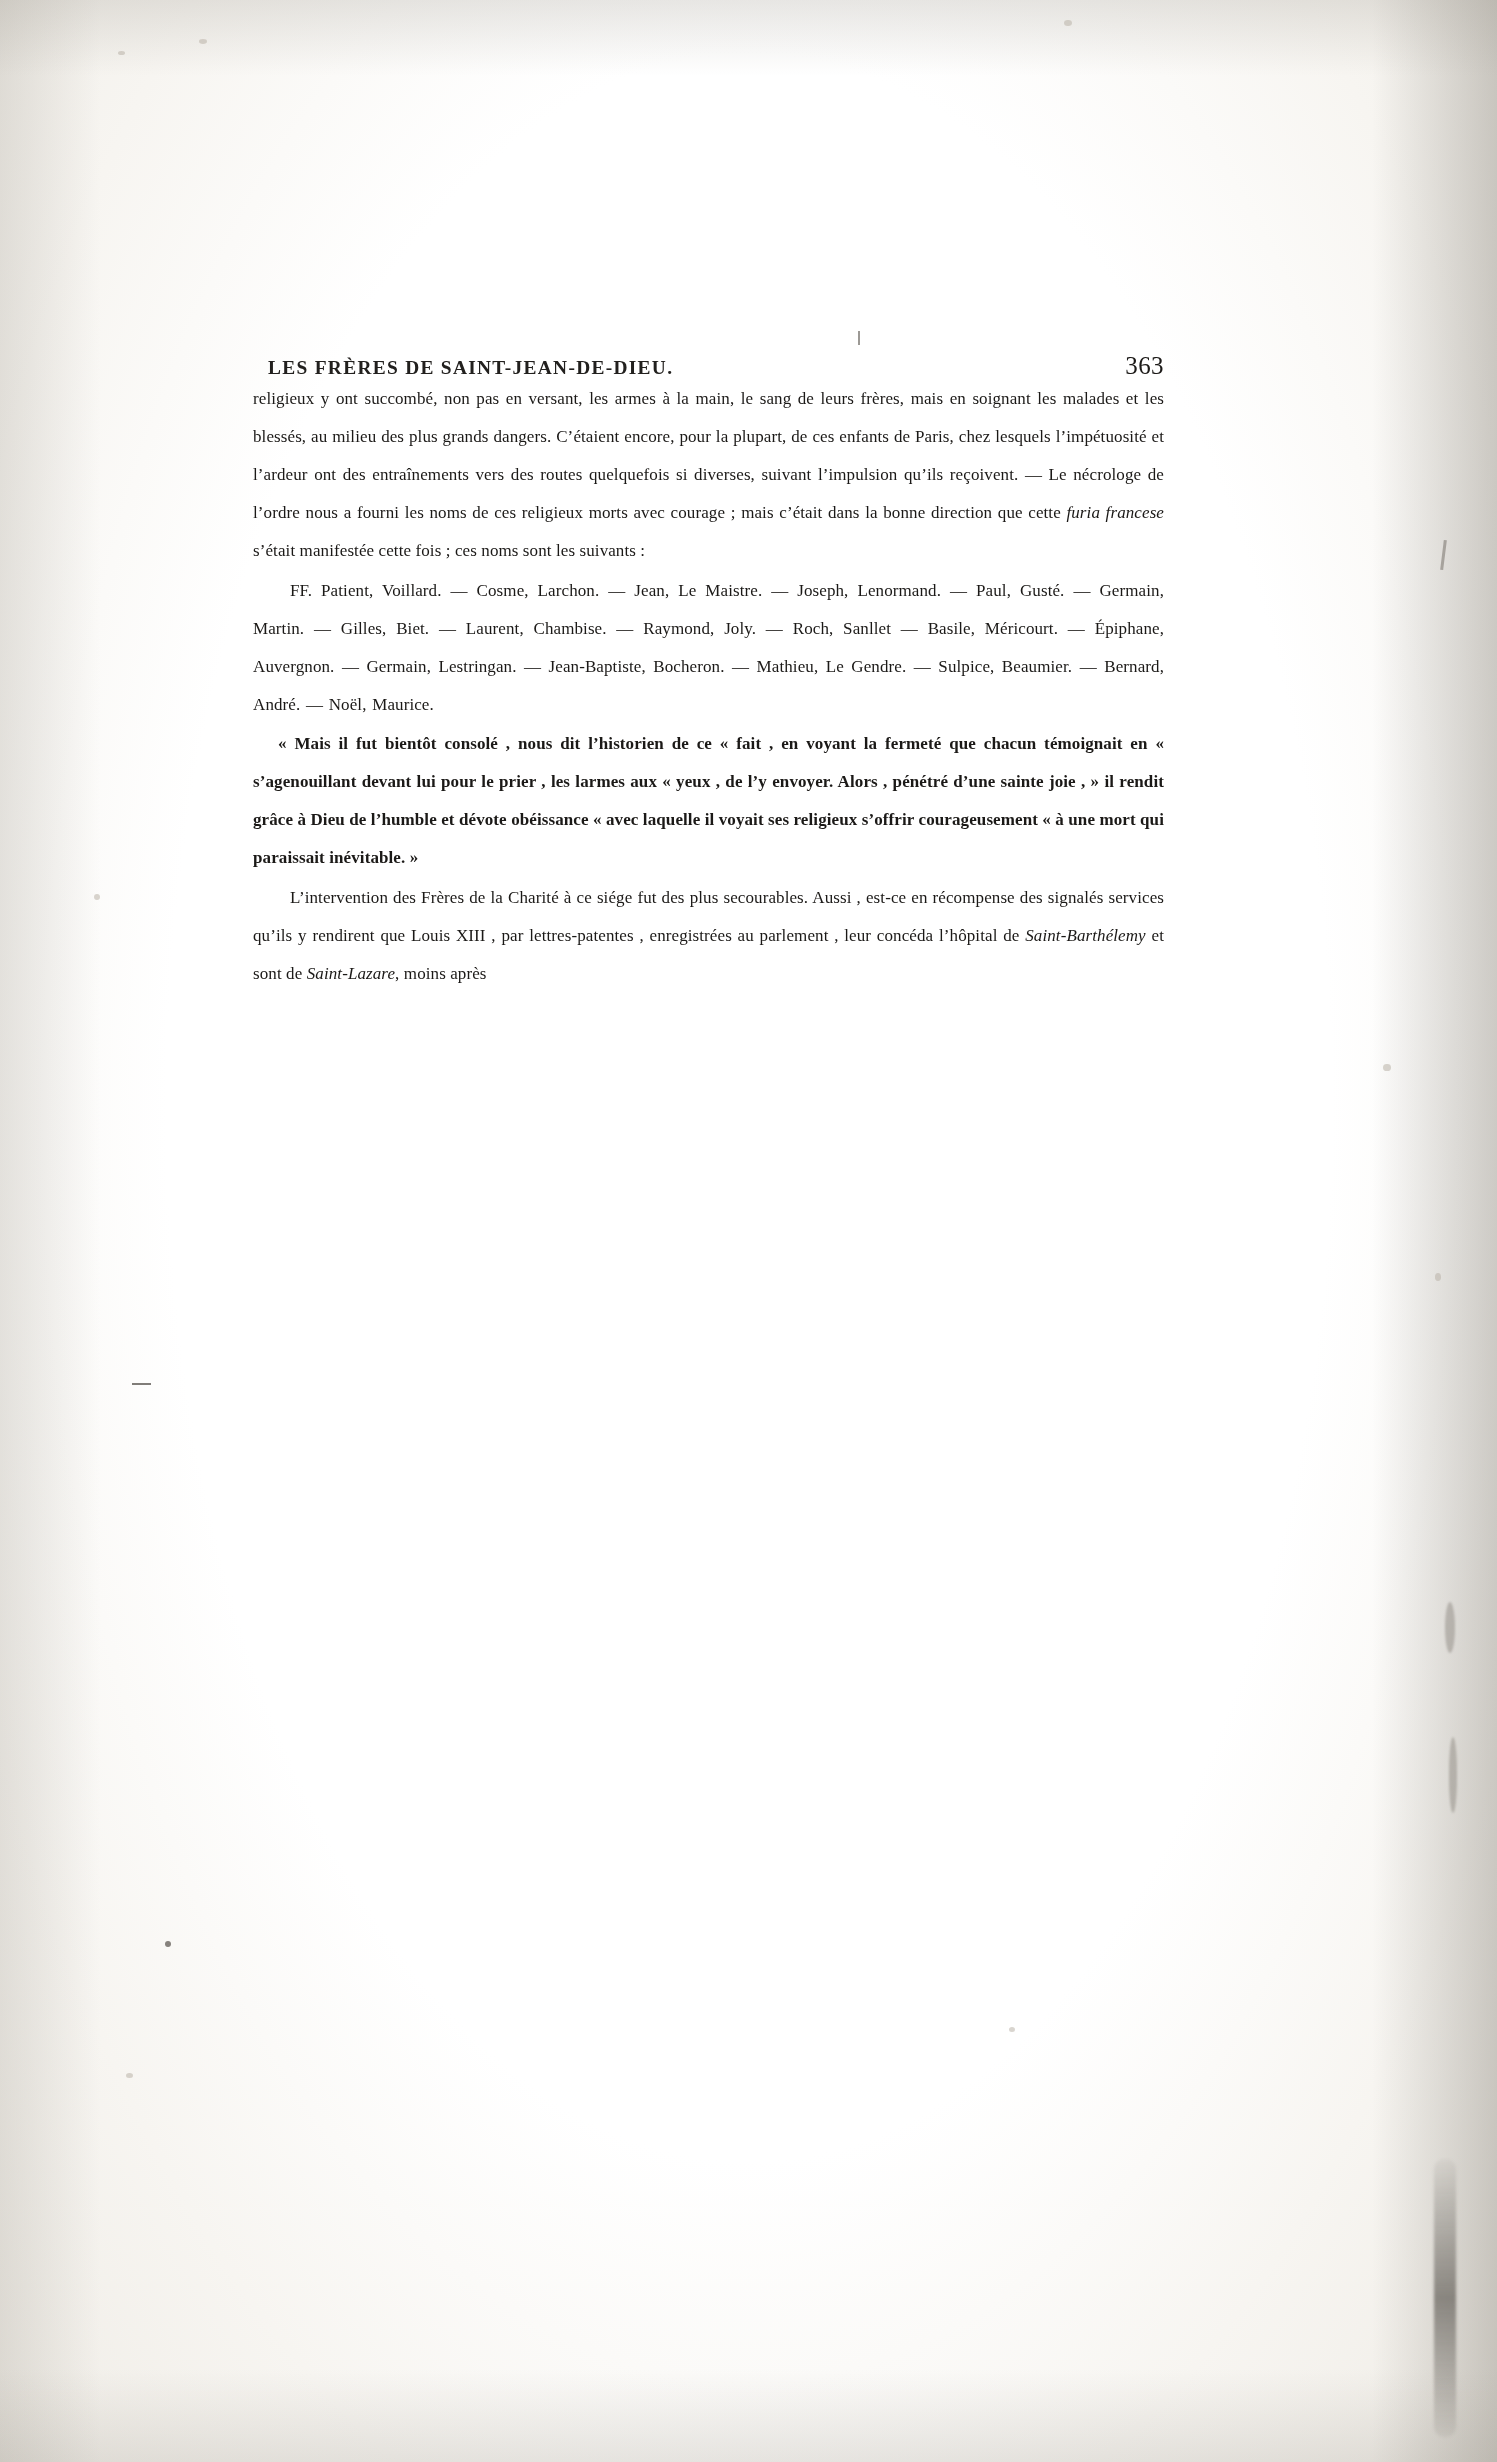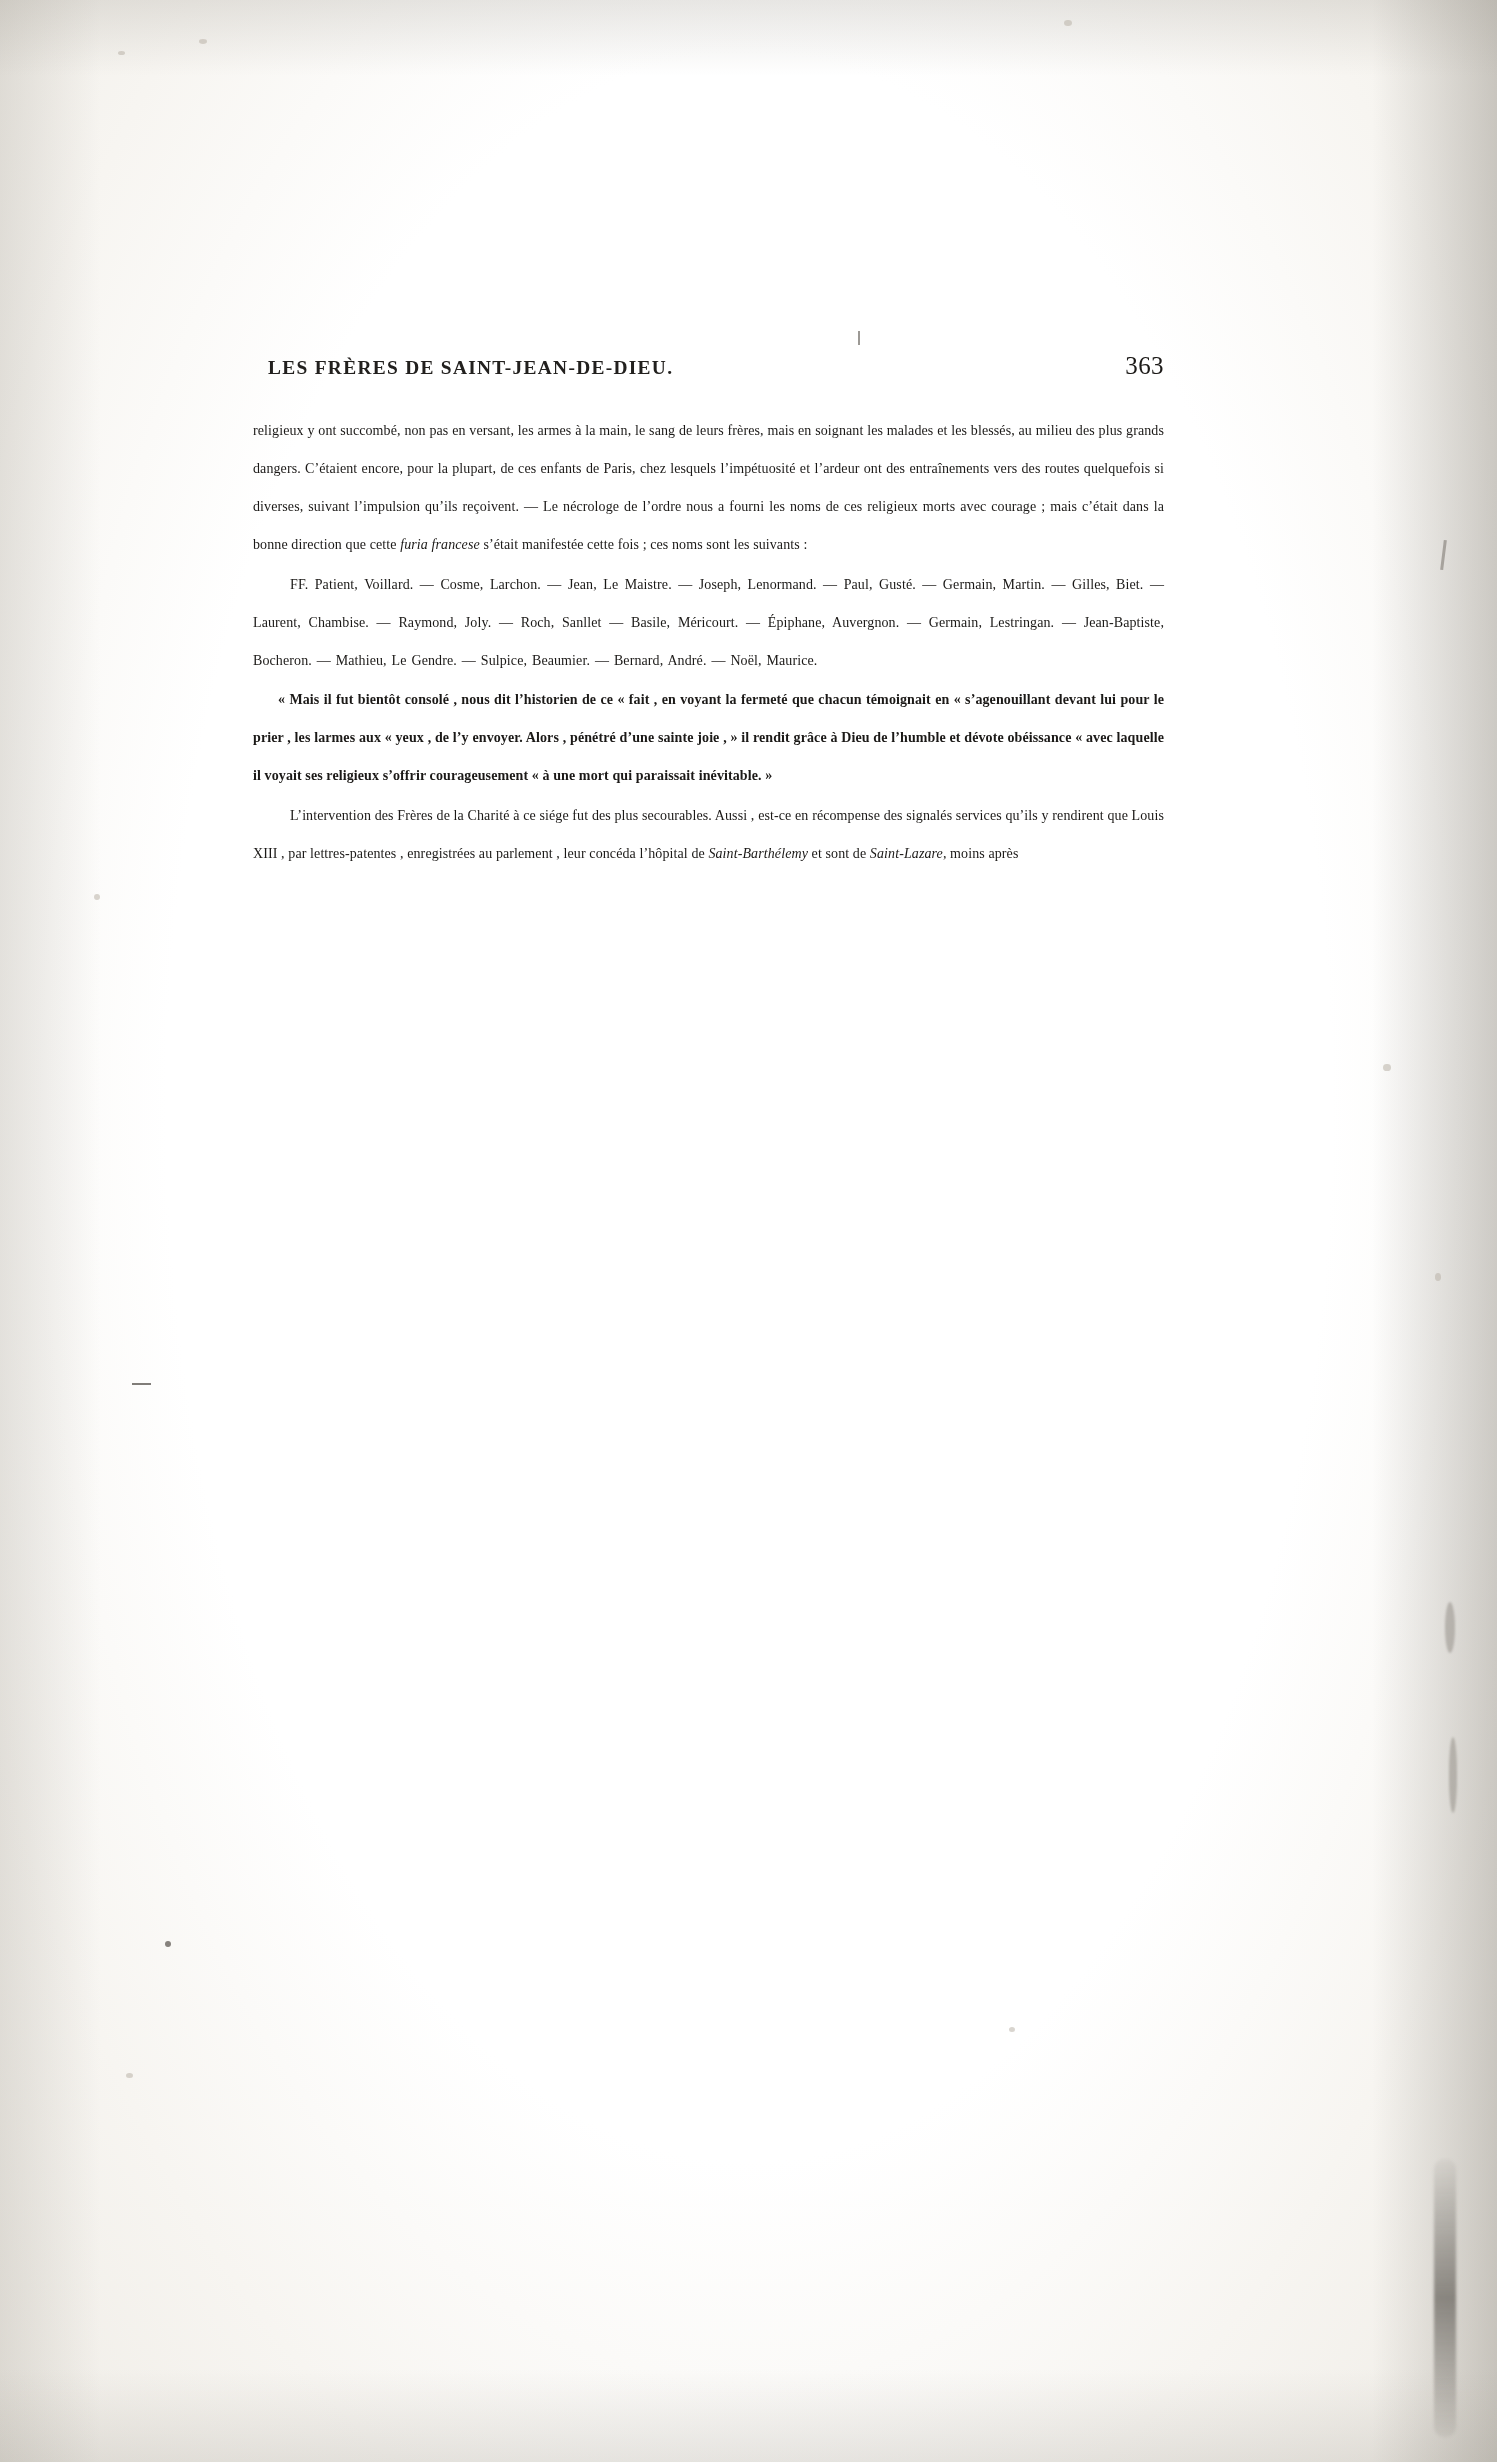--- a/index.html
+++ b/index.html
@@ -66,21 +66,20 @@
     position: absolute;
     left: 253px;
     top: 352px;
     width: 911px;
   }
 
   .running-head {
     display: flex;
     align-items: baseline;
     justify-content: space-between;
-    margin-bottom: 32px;
     padding-left: 15px;
     gap: 19px;
   }
   .running-head .rh-title {
     font-variant: small-caps;
     font-size: 19.4px;
     letter-spacing: 1.3px;
     color: #22201e;
     font-family: "Liberation Serif", serif;
     font-weight: 600;
@@ -88,21 +87,21 @@
   .running-head .rh-page {
     font-size: 25px;
     color: #1c1a18;
     font-family: "Liberation Serif", serif;
     letter-spacing: 0.4px;
     text-align: right;
   }
 
   p {
     margin: 0 0 1.7px 0;
-    font-size: 14px;
+    font-size: 17px;
     line-height: 38px;
     text-align: justify;
     text-justify: inter-word;
     color: #1b1917;
     letter-spacing: 0.1px;
     font-family: "Liberation Serif", serif;
   }
   p.indent {
     text-indent: 37px;
   }

